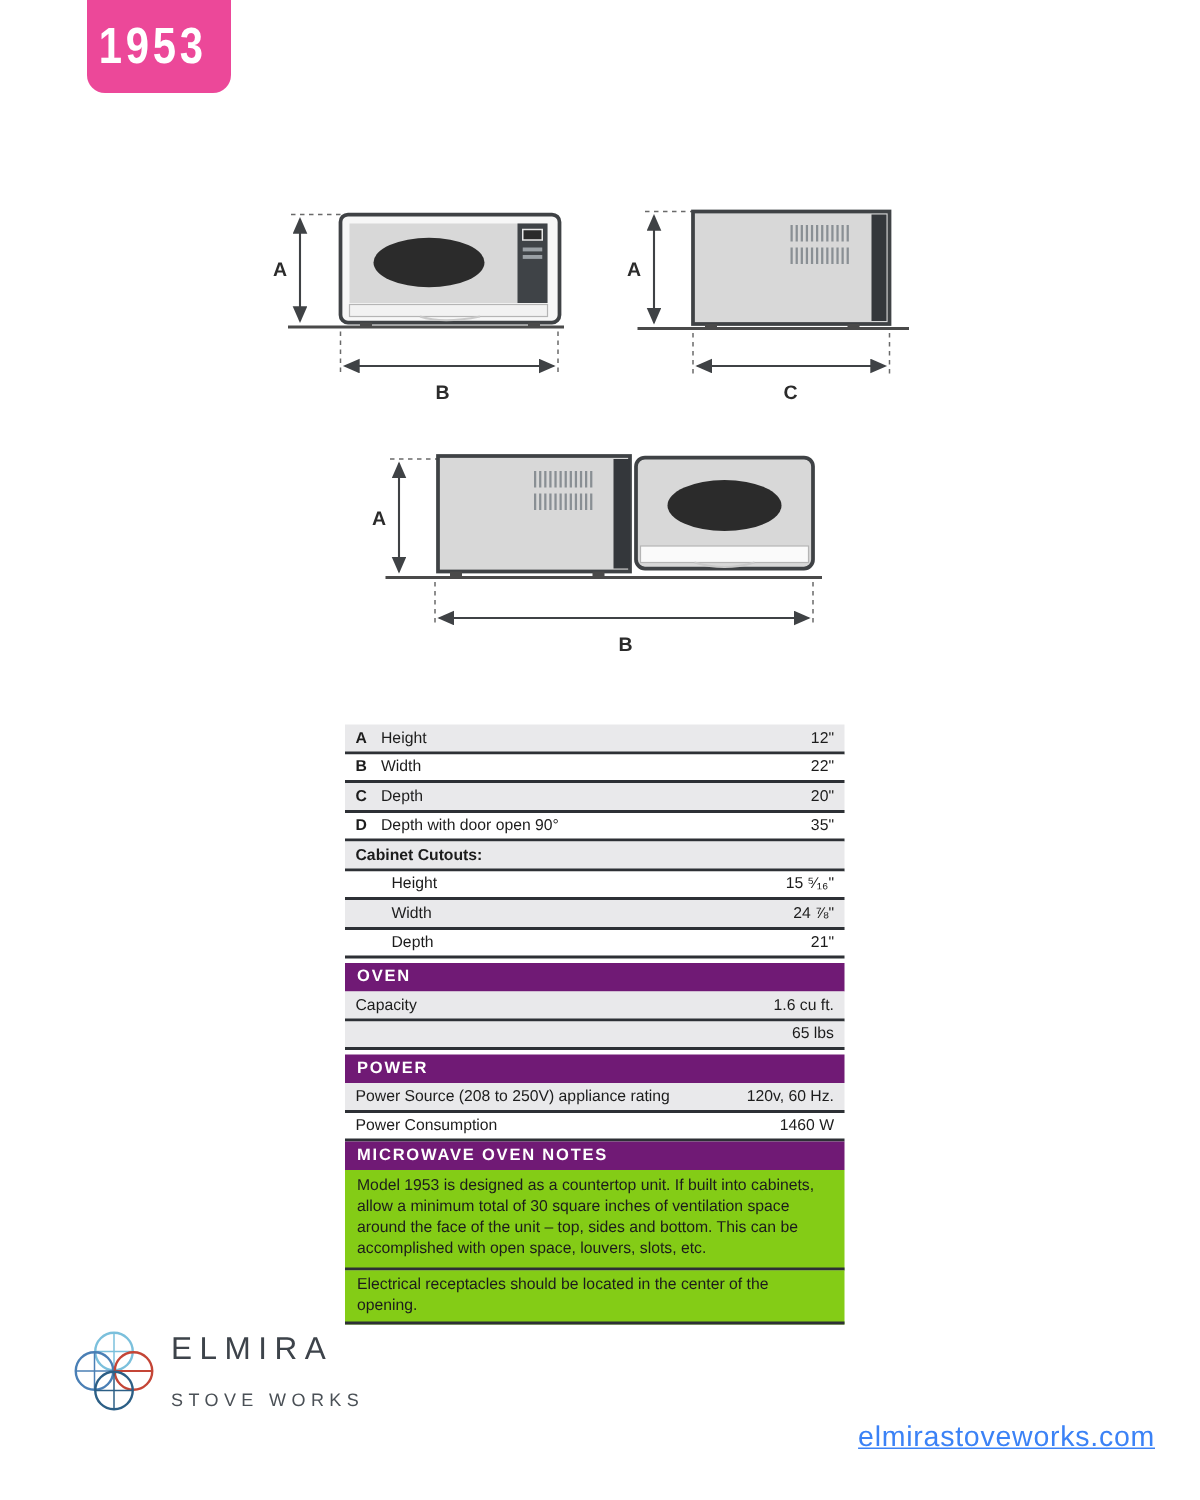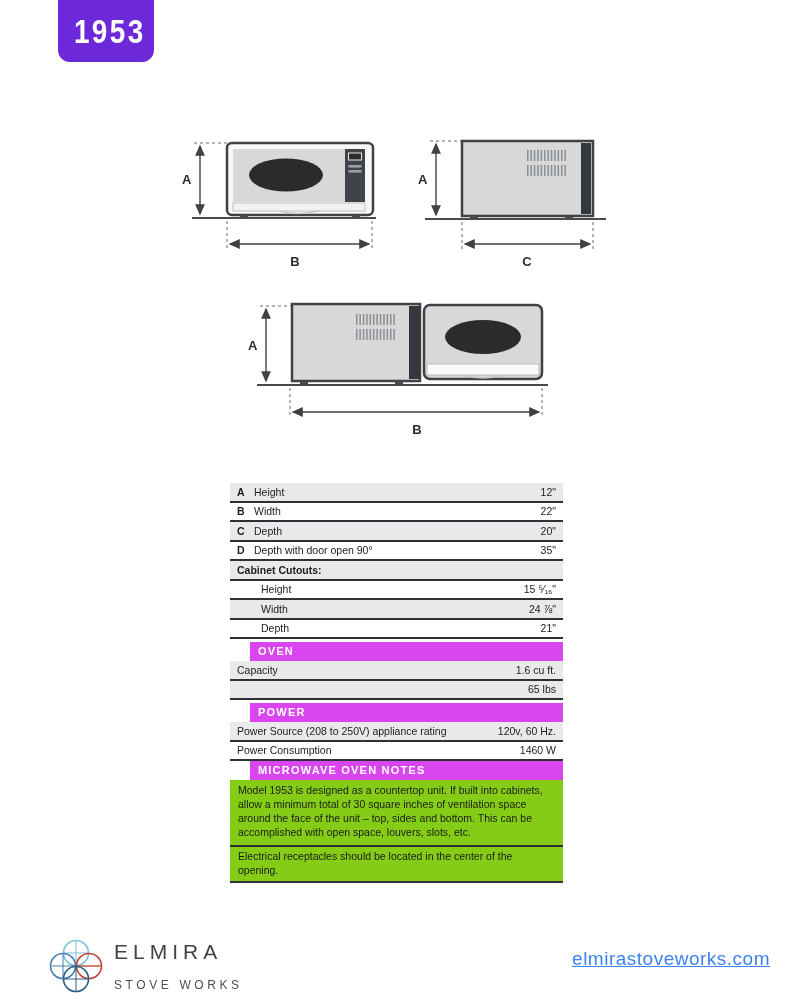--- a/index.html
+++ b/index.html
@@ -1,42 +1,42 @@
 <!DOCTYPE html>
 <html><head>
 <meta charset="utf-8">
 <style>
   * { margin:0; padding:0; box-sizing:border-box; }
   html,body { width:800px; height:1000px; background:#ffffff; font-family:"Liberation Sans", sans-serif; position:relative; overflow:hidden; }
 
   
   .badge { position:absolute; left:58px; top:0; width:96px; height:62px;
-    background:#6d28d9; border-radius:0 0 12px 12px; display:flex; align-items:center; justify-content:flex-end; }
+    background:#ec4899; border-radius:0 0 12px 12px; display:flex; align-items:center; justify-content:flex-start; }
   .badge span { color:#ffffff; font-weight:bold; font-size:34px; letter-spacing:3px; transform:scaleX(0.82); }
 
   
   .diag { position:absolute; }
 
   
   .spec { position:absolute; left:230px; top:483px; width:333px; font-size:10.5px; color:#1c1c1c; }
   .row { display:flex; align-items:center; height:19.5px; border-bottom:2px solid #2d3035; }
   .row.gray { background:#e9e9eb; }
   .row.white { background:#ffffff; }
   .row .letter { width:24px; padding-left:7px; font-weight:bold; }
   .row .label { flex:1; }
   .row .label.indent { padding-left:31px; }
   .row .label.flush { padding-left:7px; font-weight:bold; }
   .row .value { padding-right:7px; text-align:right; white-space:nowrap; }
-  .bar { background:#d946ef; color:#ffffff; font-weight:bold; font-size:11px; letter-spacing:1.2px;
-    height:19px; line-height:19px; padding-left:8px; text-transform:uppercase;margin-left:20px; }
+  .bar { background:#701a75; color:#ffffff; font-weight:bold; font-size:11px; letter-spacing:1.2px;
+    height:19px; line-height:19px; padding-left:8px; text-transform:uppercase; }
   .bar.mt { margin-top:3px; }
   .para { background:#84cc16; border-bottom:2px solid #2d3035; padding:4px 8px 5px 8px; line-height:1.33; }
 
   
-  .logo-wrap { position:absolute; left:46px; top:936px; display:flex; align-items:center; }
+  .logo-wrap { position:absolute; left:46px; top:884px; display:flex; align-items:center; }
   .logo-text { margin-left:8px; }
   .logo-name { font-size:21px; letter-spacing:5px; color:#3d434a; }
   .logo-sub { font-size:12px; letter-spacing:3.6px; color:#4a5056; margin-top:14px; }
   .site { position:absolute; right:30px; top:948px; font-size:19px; color:#3b82f6; letter-spacing:0.5px;text-decoration:underline; }
 </style>
 </head>
 <body>
 
 <div class="badge">
   <span>1953</span>

